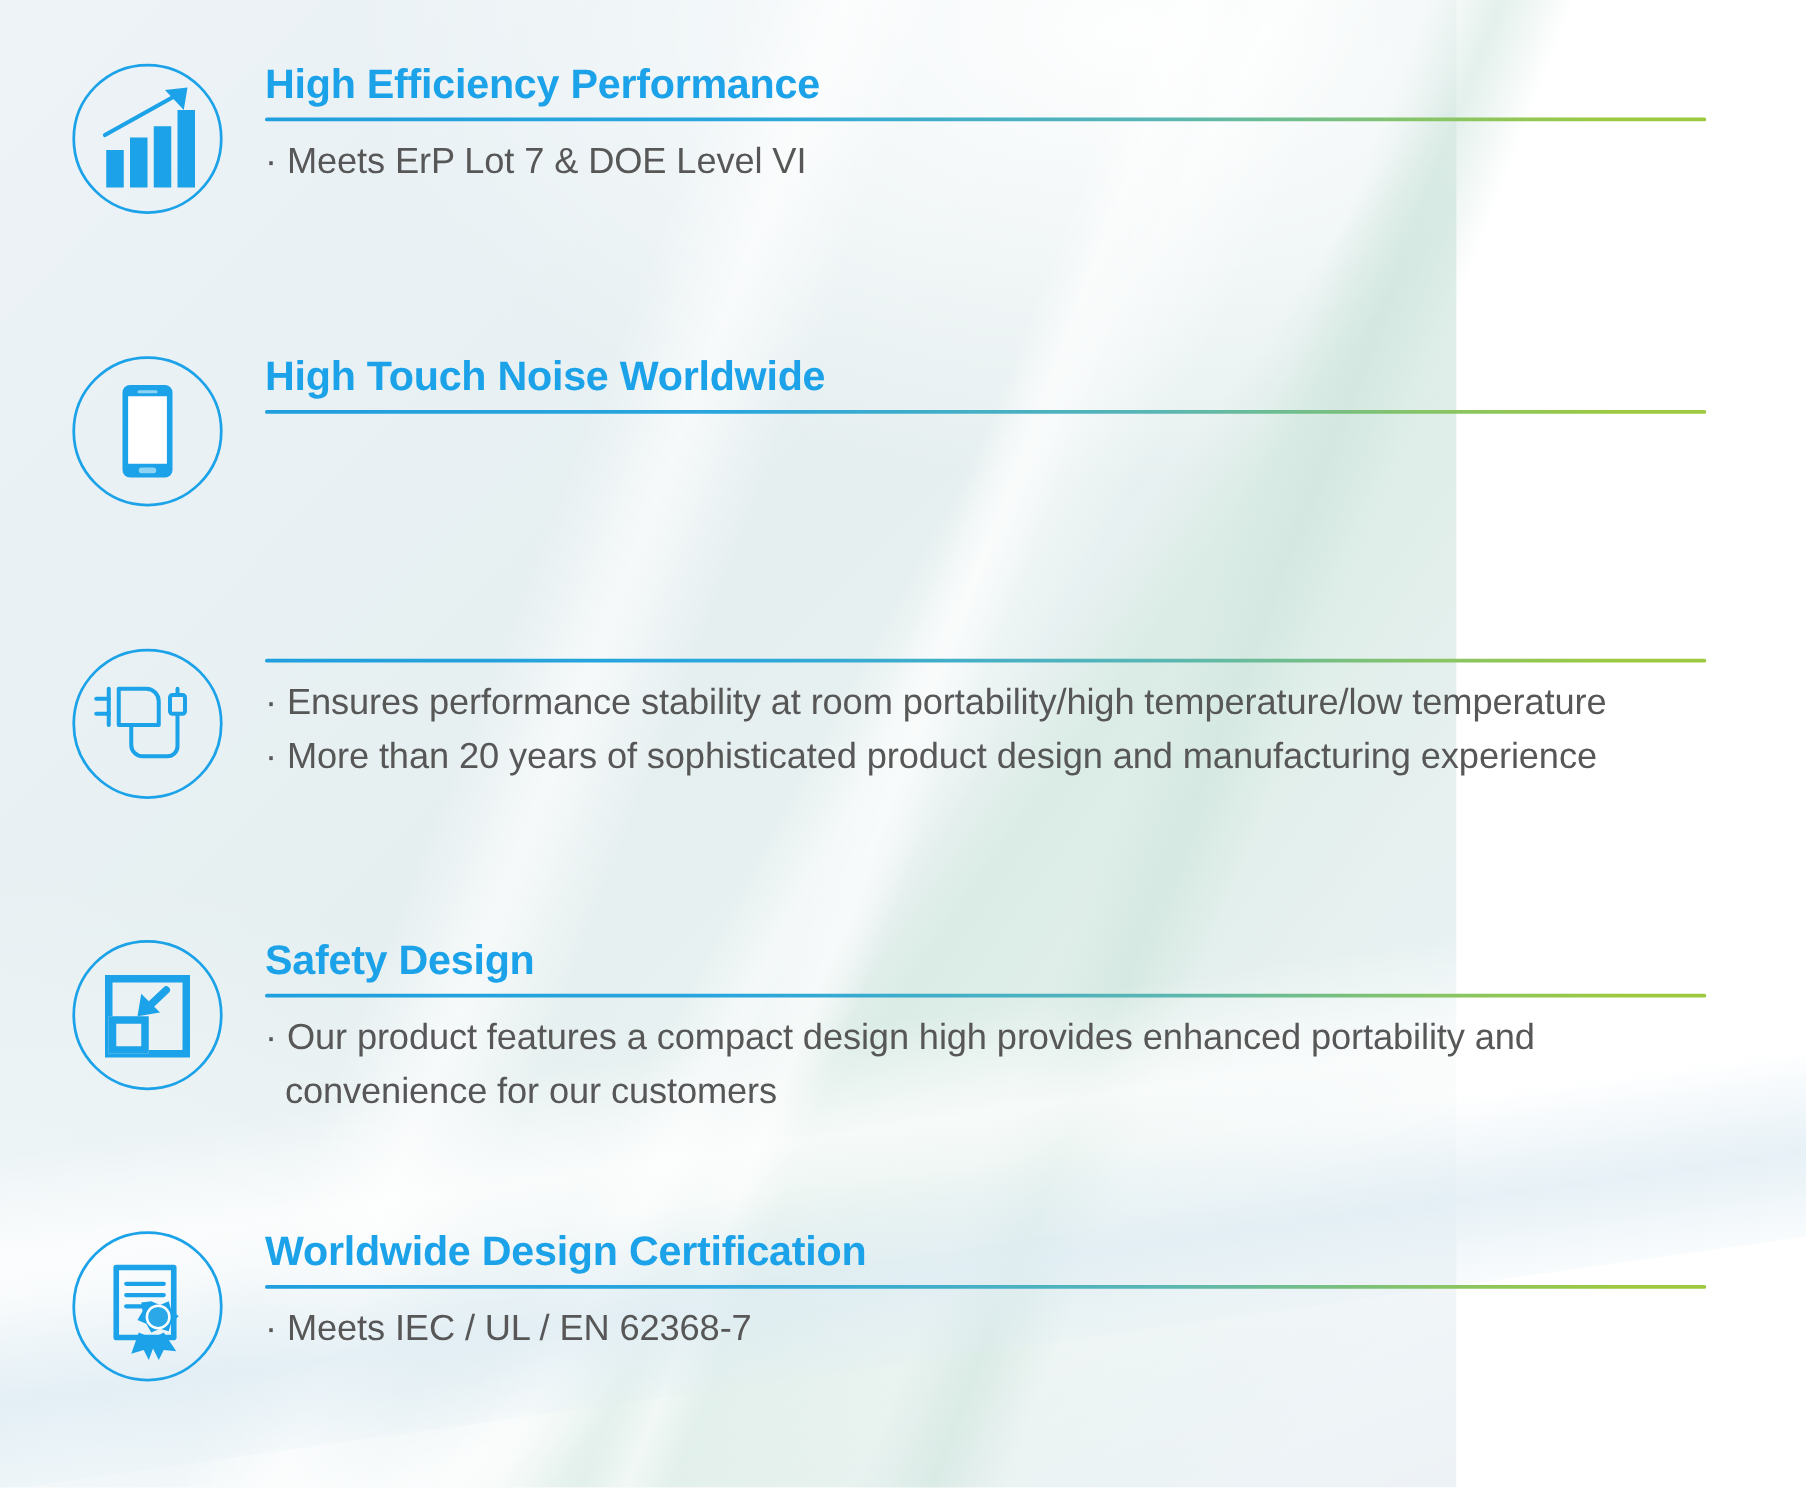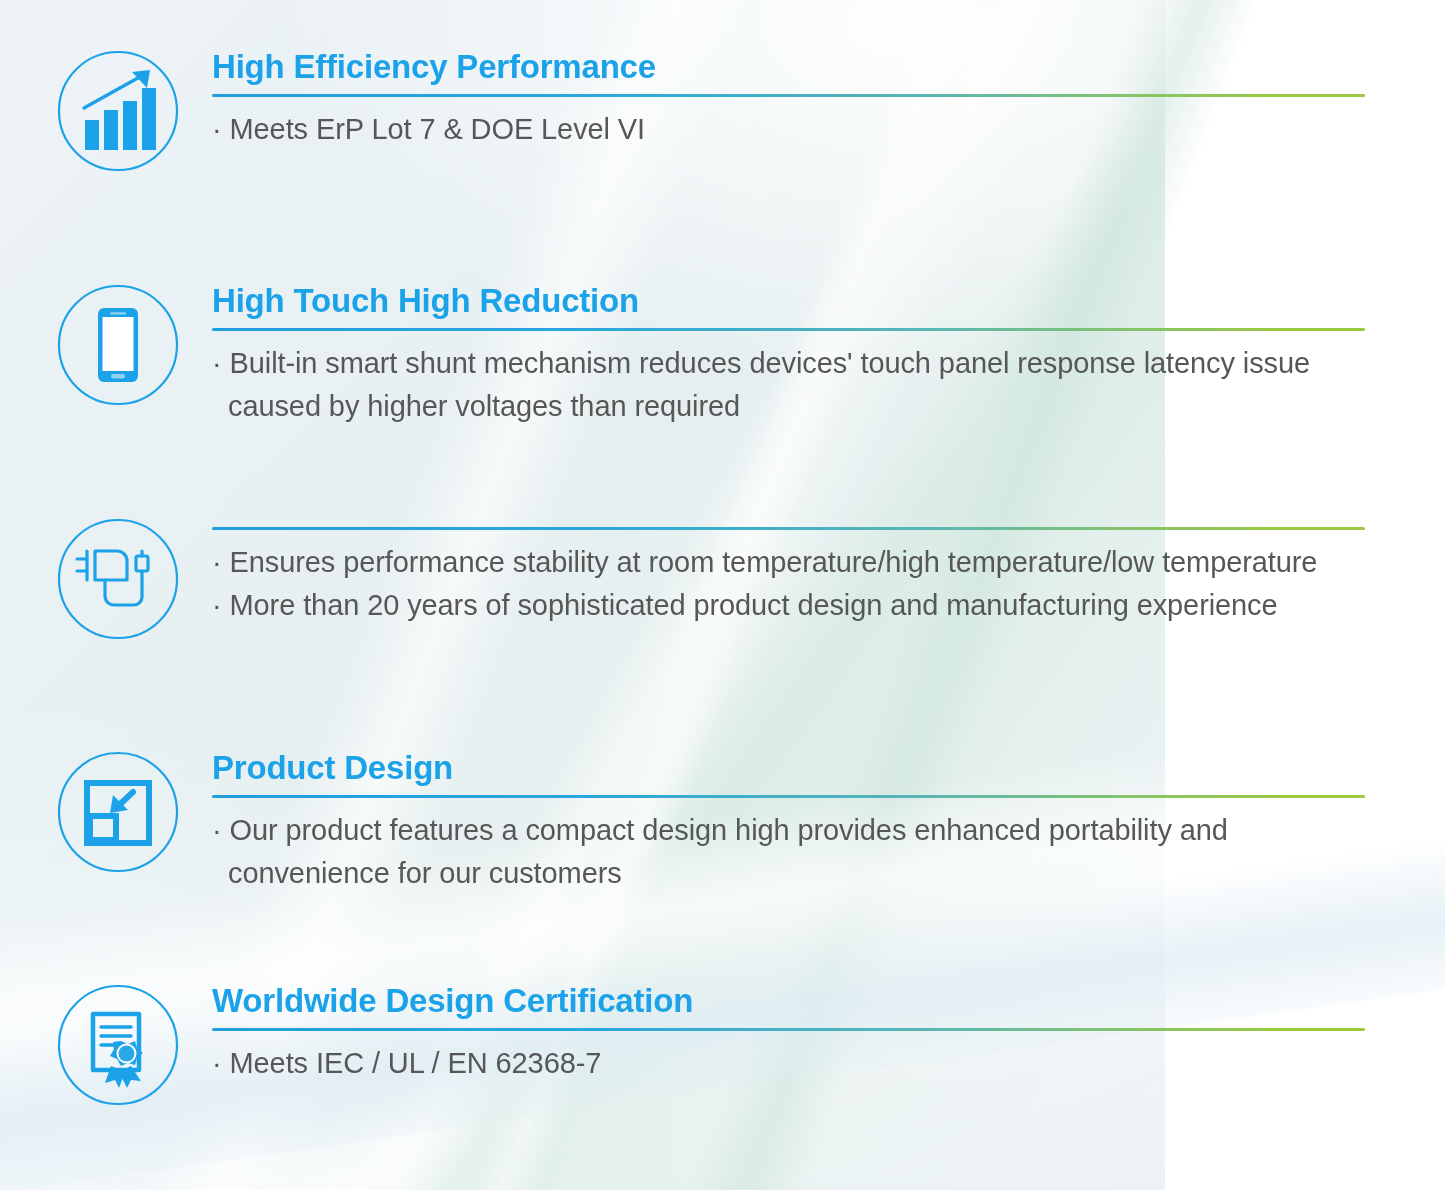--- a/index.html
+++ b/index.html
@@ -200,25 +200,22 @@
     <div class="icon-wrap">
       <svg width="122" height="122" viewBox="0 0 122 122">
         <circle cx="61" cy="61" r="59" fill="none" stroke="#1ba2e8" stroke-width="2.2"></circle>
         <rect x="41" y="24" width="40" height="74" rx="6" ry="6" fill="#1ba2e8"></rect>
         <rect x="45.5" y="33" width="31" height="54" fill="#ffffff"></rect>
         <rect x="53" y="28.2" width="16" height="2.4" rx="1.2" fill="#8fd3f2"></rect>
         <rect x="54" y="90" width="14" height="4.5" rx="2.2" fill="#8fd3f2"></rect>
       </svg>
     </div>
     <div class="content">
-      <div class="heading">High Touch High Reduction</div>
-      <div class="divider"></div>
-      <div class="bullets">
-        <div class="bullet">· Built-in smart shunt mechanism reduces devices' touch panel response latency issue caused by higher voltages than required</div>
-      </div>
+      <div class="heading">High Touch Noise Worldwide</div>
+      <div class="divider"></div>
     </div>
   </div>
 
   <div class="feature" style="top:518px;">
     <div class="icon-wrap">
       <svg width="122" height="122" viewBox="0 0 122 122">
         <circle cx="61" cy="61" r="59" fill="none" stroke="#1ba2e8" stroke-width="2.2"></circle>
         <g fill="none" stroke="#1ba2e8" stroke-width="3.2" stroke-linejoin="round" stroke-linecap="round">
           <path d="M38 33 L60 33 A10 10 0 0 1 70 43 L70 62 L38 62 Z"></path>
           <path d="M30 33 L30 62"></path>
@@ -226,39 +223,39 @@
           <path d="M20 53 L30 53"></path>
           <path d="M48 62 L48 78 A9 9 0 0 0 57 87 L77 87 A8 8 0 0 0 85 79 L85 53"></path>
           <rect x="79" y="38" width="12" height="15" rx="2"></rect>
           <path d="M85 33 L85 38"></path>
         </g>
       </svg>
     </div>
     <div class="content">
       <div class="divider"></div>
       <div class="bullets">
-        <div class="bullet">· Ensures performance stability at room temperature/high temperature/low temperature</div>
+        <div class="bullet">· Ensures performance stability at room portability/high temperature/low temperature</div>
         <div class="bullet">· More than 20 years of sophisticated product  design and manufacturing experience</div>
       </div>
     </div>
   </div>
 
   <div class="feature" style="top:751px;">
     <div class="icon-wrap">
       <svg width="122" height="122" viewBox="0 0 122 122">
         <circle cx="61" cy="61" r="59" fill="none" stroke="#1ba2e8" stroke-width="2.2"></circle>
         <path d="M30 32 L92 32 L92 92 L30 92 Z" fill="none" stroke="#1ba2e8" stroke-width="6"></path>
         <rect x="30" y="62" width="32" height="30" fill="#e9f1f4"></rect>
         <path d="M33 65 L59 65 L59 89 L33 89 Z" fill="none" stroke="#1ba2e8" stroke-width="6"></path>
         <path d="M76 41 L58 58" stroke="#1ba2e8" stroke-width="6" stroke-linecap="round"></path>
         <path d="M53 62 L56 44 L71 59 Z" fill="#1ba2e8"></path>
       </svg>
     </div>
     <div class="content">
-      <div class="heading">Product Design</div>
+      <div class="heading">Safety Design</div>
       <div class="divider"></div>
       <div class="bullets">
         <div class="bullet">· Our product features a compact design high provides enhanced portability and convenience for our customers</div>
       </div>
     </div>
   </div>
 
   <div class="feature" style="top:984px;">
     <div class="icon-wrap">
       <svg width="122" height="122" viewBox="0 0 122 122">

